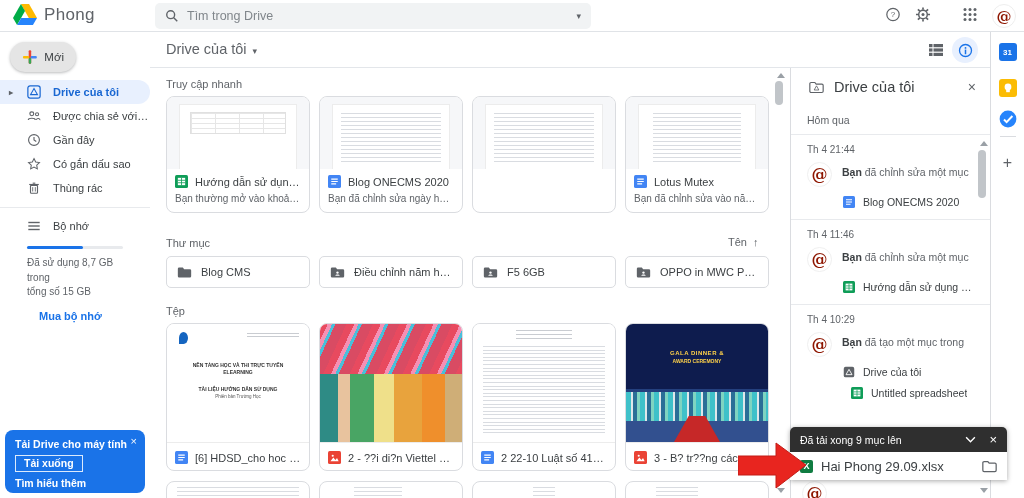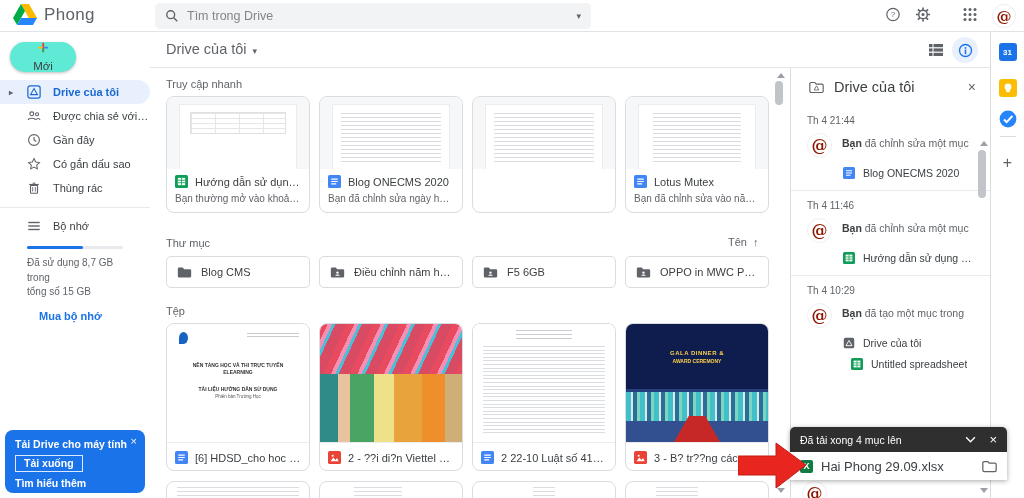--- a/index.html
+++ b/index.html
@@ -23,22 +23,22 @@
   .search input::placeholder { color:#80868b; }
   .search-caret { color:#5f6368; font-size:9px; }
   .tb-ic { position:absolute; top:16px; transform:translate(-50%,-50%); color:#5f6368; cursor:pointer; }
   .avatar { width:24px; height:24px; border-radius:50%; background:#fff; border:1px solid #eee;
             display:flex; align-items:center; justify-content:center;
             font-family:"DejaVu Serif", serif; font-weight:bold; font-size:15px; color:#8e1600; }
 
   
   #sidebar { position:absolute; left:0; top:32px; width:150px; height:466px; background:#fff; z-index:5; }
   .new-btn { position:absolute; left:10px; top:10px; width:66px; height:30px; border-radius:16px;
-             background:#5eead4; box-shadow:0 1px 3px rgba(60,64,67,.35); display:flex; align-items:center;
-             gap:7px; padding:0 12px; cursor:pointer;flex-direction:column; }
+             background:#e5e5e5; box-shadow:0 1px 3px rgba(60,64,67,.35); display:flex; align-items:center;
+             gap:7px; padding:0 12px; cursor:pointer; }
   .new-btn .lbl { font-size:11.5px; color:#3c4043; font-weight:500; }
   .nav { position:absolute; left:0; top:48px; width:150px; }
   .nav-item { height:24px; display:flex; align-items:center; gap:12px; padding-left:27px;
               color:#3c4043; font-size:11px; position:relative; cursor:pointer; }
   .nav-item .exp { position:absolute; left:9px; font-size:8px; color:#5f6368; }
   .nav-item.sel { background:#e8f0fe; color:#1967d2; font-weight:bold;
                   border-radius:0 14px 14px 0; }
   .nav-item svg { width:14px; height:14px; flex:0 0 14px; }
   .nav-div { border-top:1px solid #e8eaed; margin:7px 0 6px 0; }
   .storage-bar { margin:8px 27px 0 27px; height:3px; background:#e8eaed; border-radius:2px; }
@@ -532,20 +532,21 @@
 
 <div id="panel">
   <div class="p-head">
     <svg viewBox="0 0 18 15">
         <path d="M1 3 a1.5 1.5 0 0 1 1.5-1.5 h4.5 l1.6 2 h6.9 a1.5 1.5 0 0 1 1.5 1.5 v7 a1.5 1.5 0 0 1-1.5 1.5 h-13 a1.5 1.5 0 0 1-1.5-1.5 z" fill="none" stroke="#5f6368" stroke-width="1.4"></path>
         <polygon points="9,5.5 11.8,10.5 6.2,10.5" fill="none" stroke="#5f6368" stroke-width="1"></polygon>
       </svg>
     <span class="p-title ell">Drive của tôi</span>
     <span class="p-close">×</span>
   </div>
+  <div class="p-section">Hôm qua</div>
 
   <div class="act">
     <div class="act-time">Th 4 21:44</div>
     <div class="act-row">
       <span class="act-avatar">@</span>
       <span class="act-text"><b>Bạn</b><span> đã chỉnh sửa một mục</span></span>
     </div>
     <div class="act-chip">
       <svg viewBox="0 0 16 16">
           <rect width="16" height="16" rx="2" fill="#4285f4"></rect>
@@ -617,21 +618,21 @@
         <circle cx="9" cy="9" r="8.4" fill="#2684fc"></circle>
         <path d="M5 9.5 l2.6 2.6 L13.4 6" fill="none" stroke="#fff" stroke-width="2"></path>
       </svg>
   </span>
   <span class="strip-div" style="top:104px"></span>
   <span class="strip-ic plus" style="top:122px">+</span>
 </div>
 
 <div id="toast">
   <div class="toast-head">
-    <span class="toast-title">Đã tải xong 4 mục lên</span>
+    <span class="toast-title">Đã tải xong 9 mục lên</span>
     <span class="ic">
       <svg width="11" height="7" viewBox="0 0 12 8">
           <polyline points="1,1.5 6,6.5 11,1.5" fill="none" stroke="#fff" stroke-width="1.6"></polyline>
         </svg>
     </span>
     <span class="ic" style="font-size:13px;color:#fff">×</span>
   </div>
   <div class="toast-row">
     <span class="xls">X</span>
     <span class="n ell">Hai Phong 29.09.xlsx</span>

